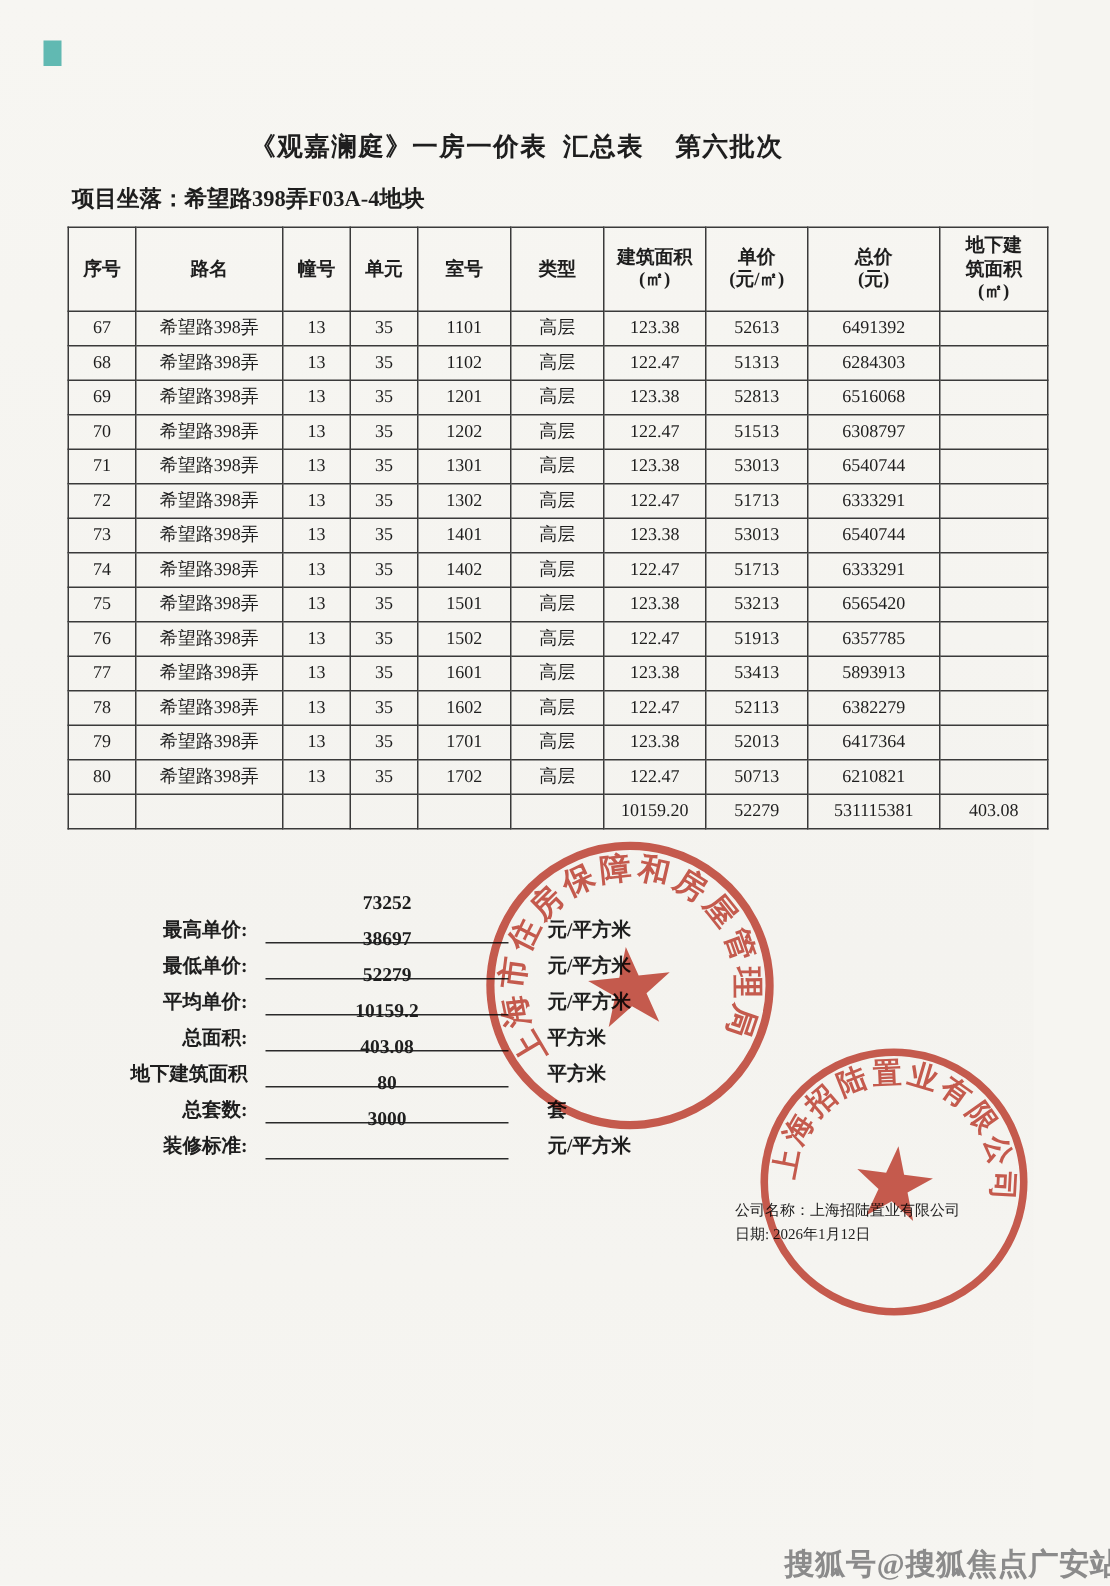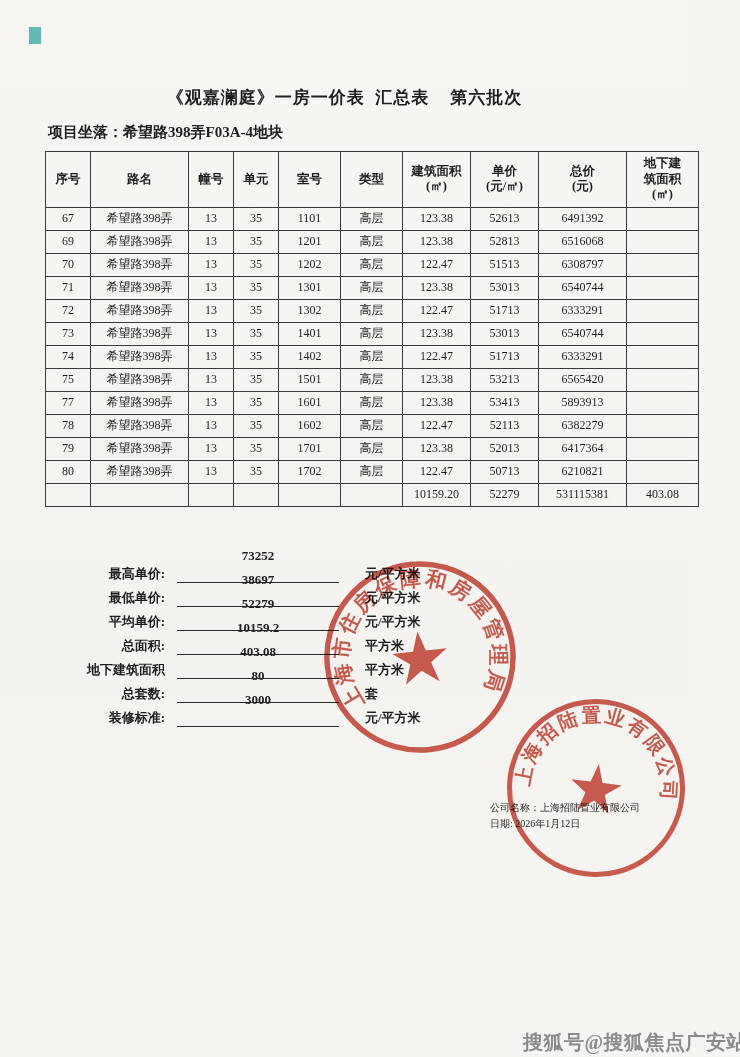--- a/index.html
+++ b/index.html
@@ -182,20 +182,32 @@
           <td>13</td>
           <td>35</td>
           <td>1101</td>
           <td>高层</td>
           <td>123.38</td>
           <td>52613</td>
           <td>6491392</td>
           <td></td>
         </tr>
         <tr>
+          <td>68</td>
+          <td>希望路398弄</td>
+          <td>13</td>
+          <td>35</td>
+          <td>1102</td>
+          <td>高层</td>
+          <td>122.47</td>
+          <td>51313</td>
+          <td>6284303</td>
+          <td></td>
+        </tr>
+        <tr>
           <td>69</td>
           <td>希望路398弄</td>
           <td>13</td>
           <td>35</td>
           <td>1201</td>
           <td>高层</td>
           <td>123.38</td>
           <td>52813</td>
           <td>6516068</td>
           <td></td>
@@ -263,20 +275,32 @@
         <tr>
           <td>75</td>
           <td>希望路398弄</td>
           <td>13</td>
           <td>35</td>
           <td>1501</td>
           <td>高层</td>
           <td>123.38</td>
           <td>53213</td>
           <td>6565420</td>
+          <td></td>
+        </tr>
+        <tr>
+          <td>76</td>
+          <td>希望路398弄</td>
+          <td>13</td>
+          <td>35</td>
+          <td>1502</td>
+          <td>高层</td>
+          <td>122.47</td>
+          <td>51913</td>
+          <td>6357785</td>
           <td></td>
         </tr>
         <tr>
           <td>77</td>
           <td>希望路398弄</td>
           <td>13</td>
           <td>35</td>
           <td>1601</td>
           <td>高层</td>
           <td>123.38</td>

